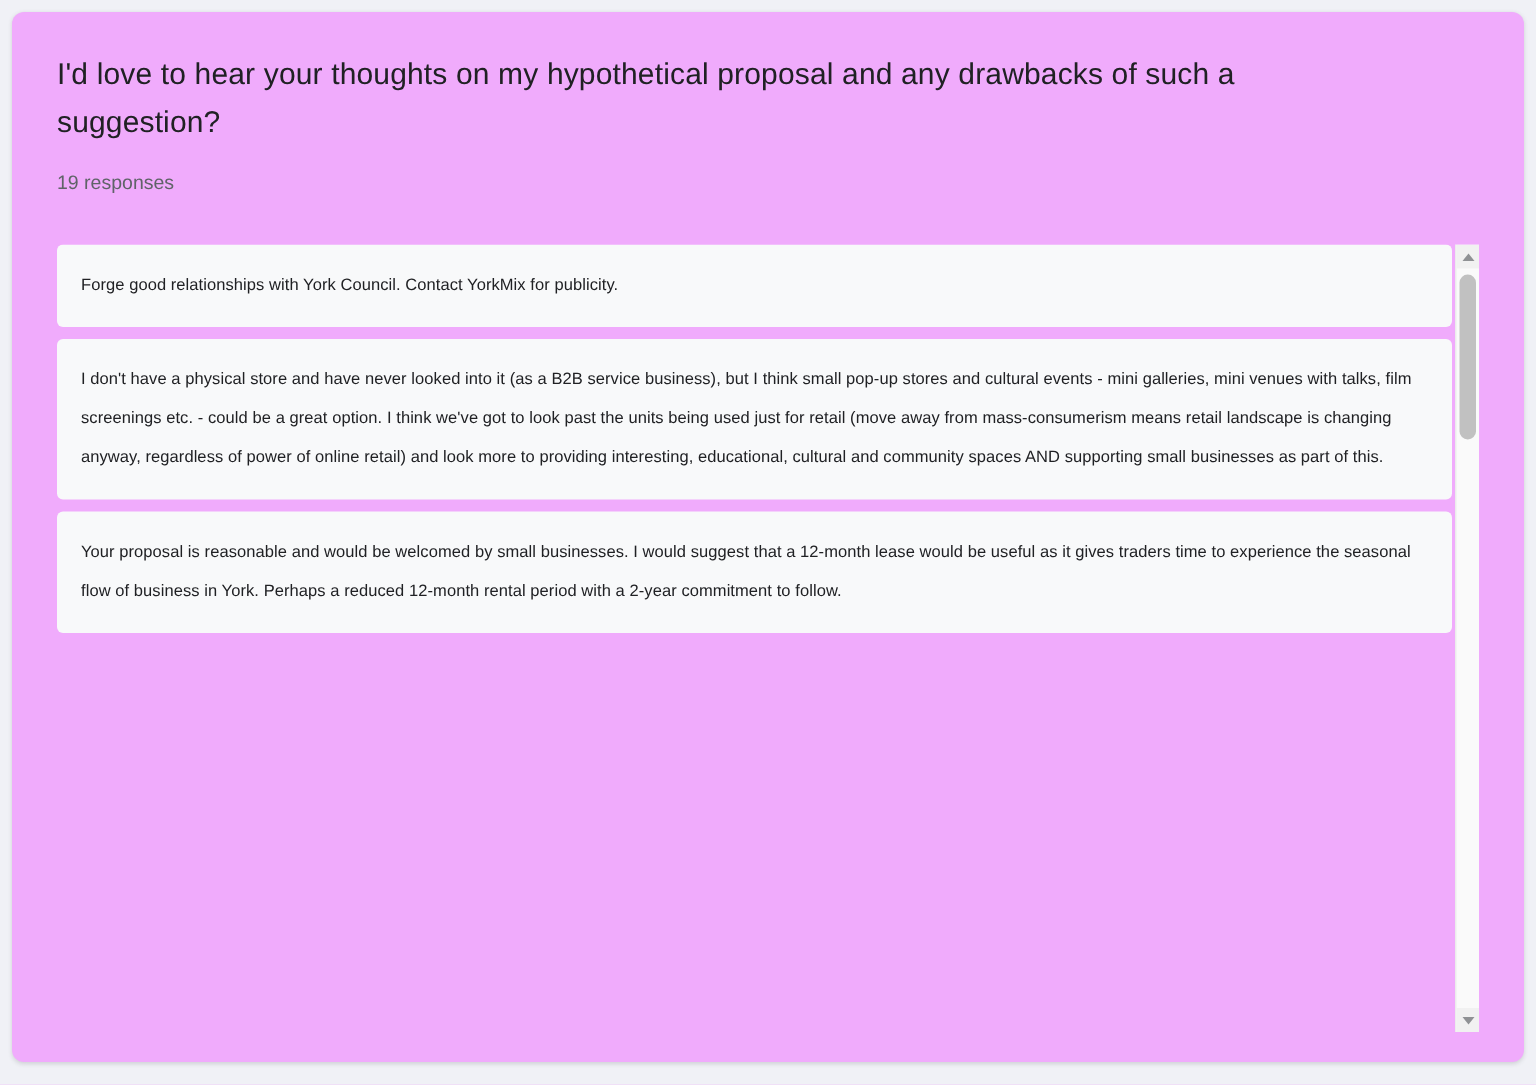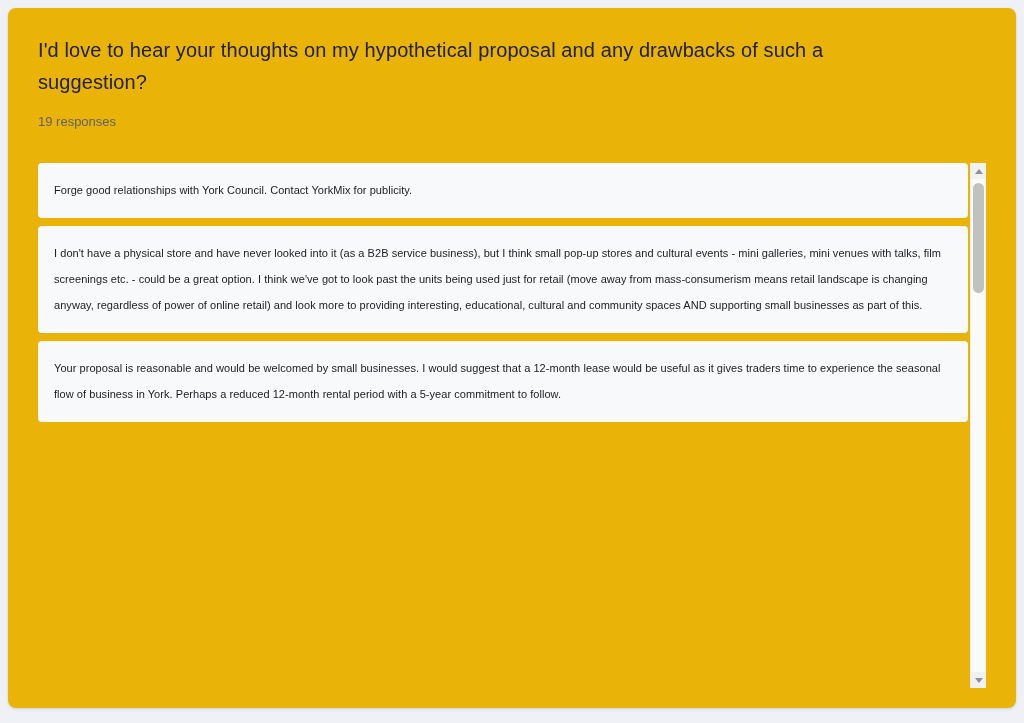--- a/index.html
+++ b/index.html
@@ -12,21 +12,21 @@
     width: 1024px;
     height: 723px;
     overflow: hidden;
   }
   .card {
     position: absolute;
     left: 8px;
     top: 8px;
     width: 1008px;
     height: 700px;
-    background: #eab308;
+    background: #f0abfc;
     border-radius: 8px;
     box-shadow: 0 1px 3px rgba(60,64,67,0.18);
     box-sizing: border-box;
     overflow: hidden;
   }
   .question-title {
     position: absolute;
     left: 30px;
     top: 26px;
     width: 880px;
@@ -119,21 +119,21 @@
 
   <div class="question-title">I'd love to hear your thoughts on my hypothetical proposal and any drawbacks of such a suggestion?</div>
 
   <div class="response-count">19 responses</div>
 
   <div class="responses-area">
 
     <div class="responses-list">
       <div class="response-item">Forge good relationships with York Council. Contact YorkMix for publicity.</div>
       <div class="response-item">I don't have a physical store and have never looked into it (as a B2B service business), but I think small pop-up stores and cultural events - mini galleries, mini venues with talks, film screenings etc. - could be a great option. I think we've got to look past the units being used just for retail (move away from mass-consumerism means retail landscape is changing anyway, regardless of power of online retail) and look more to providing interesting, educational, cultural and community spaces AND supporting small businesses as part of this.</div>
-      <div class="response-item">Your proposal is reasonable and would be welcomed by small businesses. I would suggest that a 12-month lease would be useful as it gives traders time to experience the seasonal flow of business in York. Perhaps a reduced 12-month rental period with a 5-year commitment to follow.</div>
+      <div class="response-item">Your proposal is reasonable and would be welcomed by small businesses. I would suggest that a 12-month lease would be useful as it gives traders time to experience the seasonal flow of business in York. Perhaps a reduced 12-month rental period with a 2-year commitment to follow.</div>
     </div>
 
     <div class="scrollbar-track">
       <div class="scroll-arrow up">
         <div class="arrow-glyph up"></div>
       </div>
       <div class="scroll-thumb"></div>
       <div class="scroll-arrow down">
         <div class="arrow-glyph down"></div>
       </div>

